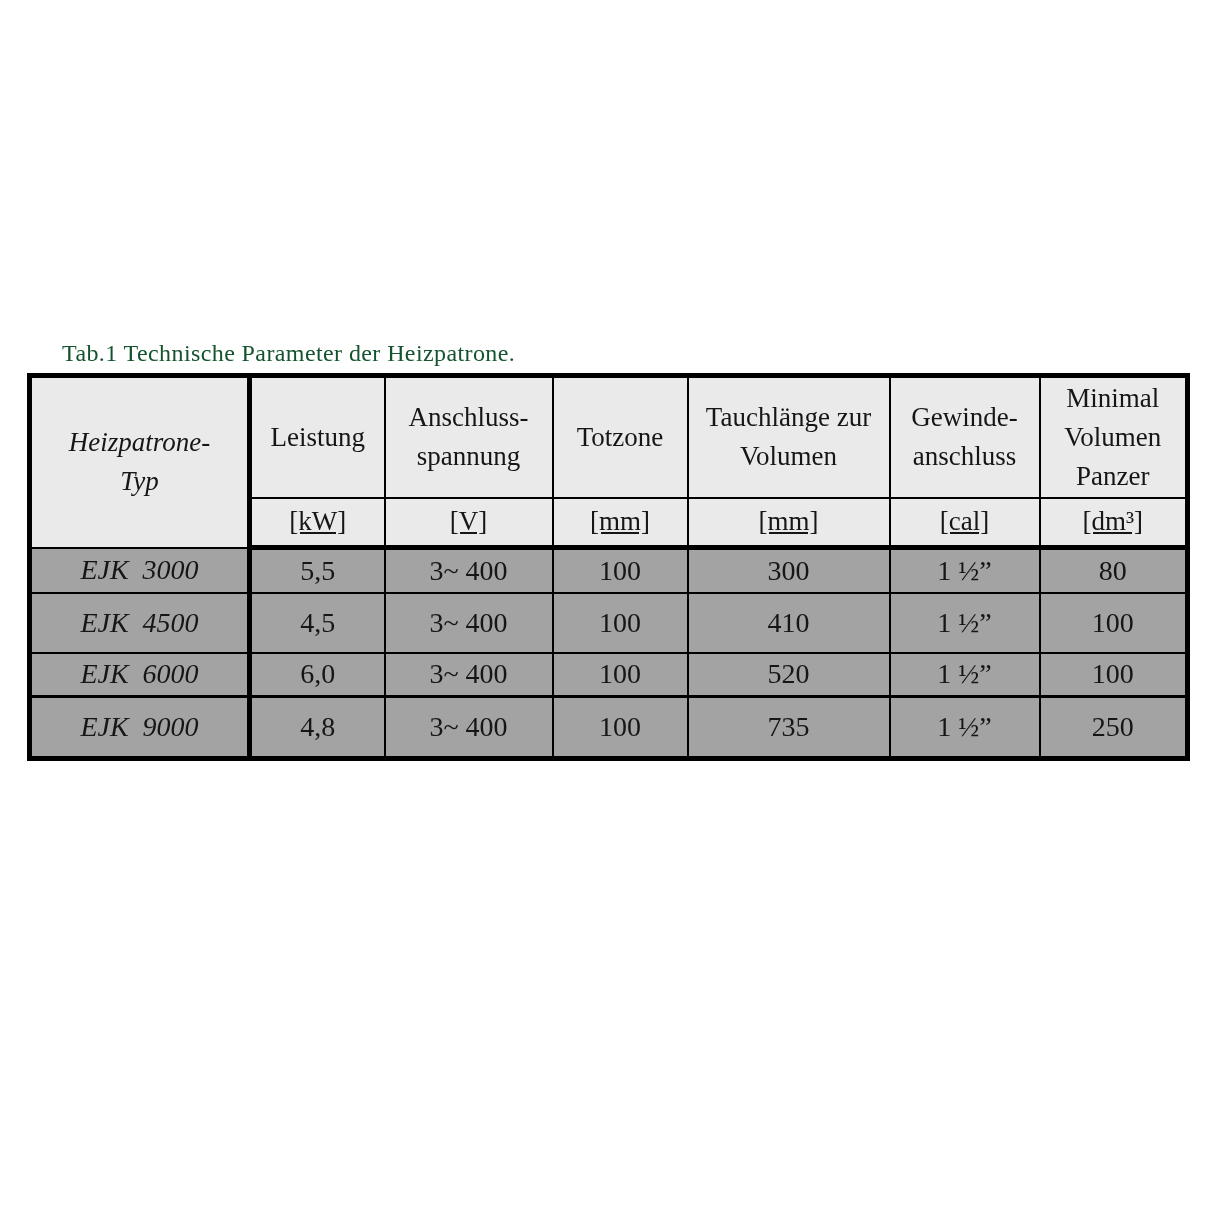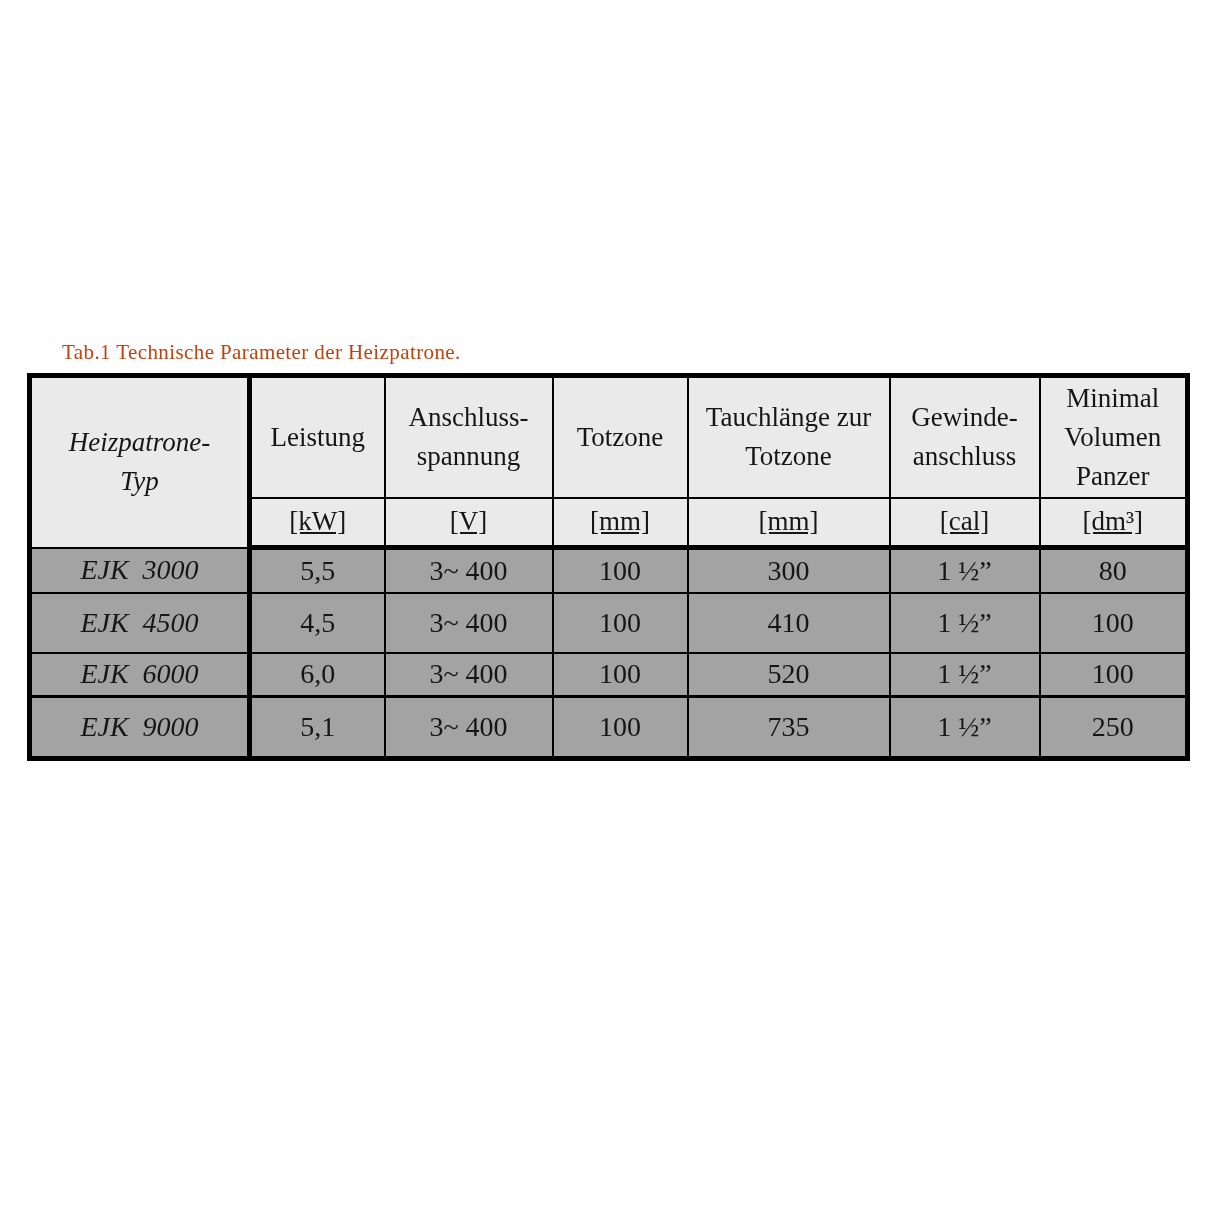--- a/index.html
+++ b/index.html
@@ -13,23 +13,23 @@
     height: 1214px;
     background: #ffffff;
     font-family: "Liberation Serif", "DejaVu Serif", serif;
     color: #161616;
     overflow: hidden;
   }
   .caption {
     position: absolute;
     left: 62px;
     top: 340px;
-    font-size: 21px;
+    font-size: 24px;
     letter-spacing: 0.4px;
-    color: #c2410c;
+    color: #14532d;
     white-space: pre;
   }
   table.params {
     position: absolute;
     left: 27px;
     top: 373px;
     width: 1158px;
     border-collapse: collapse;
     table-layout: fixed;
     background: #ffffff;
@@ -96,21 +96,21 @@
     </colgroup>
     <thead>
       <tr class="hdr-row">
         <th rowspan="2" class="thick-right">Heizpatrone-
 Typ</th>
         <th>Leistung</th>
         <th>Anschluss-
 spannung</th>
         <th>Totzone</th>
         <th>Tauchlänge zur
-Totzone</th>
+Volumen</th>
         <th>Gewinde-
 anschluss</th>
         <th>Minimal
 Volumen
 Panzer</th>
       </tr>
       <tr class="units-row">
         <th>[kW]</th>
         <th>[V]</th>
         <th>[mm]</th>
@@ -142,21 +142,21 @@
         <td class="type-cell thick-right">EJK  6000</td>
         <td>6,0</td>
         <td>3~ 400</td>
         <td>100</td>
         <td>520</td>
         <td>1 ½”</td>
         <td>100</td>
       </tr>
       <tr class="row-last">
         <td class="type-cell thick-right">EJK  9000</td>
-        <td>5,1</td>
+        <td>4,8</td>
         <td>3~ 400</td>
         <td>100</td>
         <td>735</td>
         <td>1 ½”</td>
         <td>250</td>
       </tr>
     </tbody>
   </table>
 
 </div>

